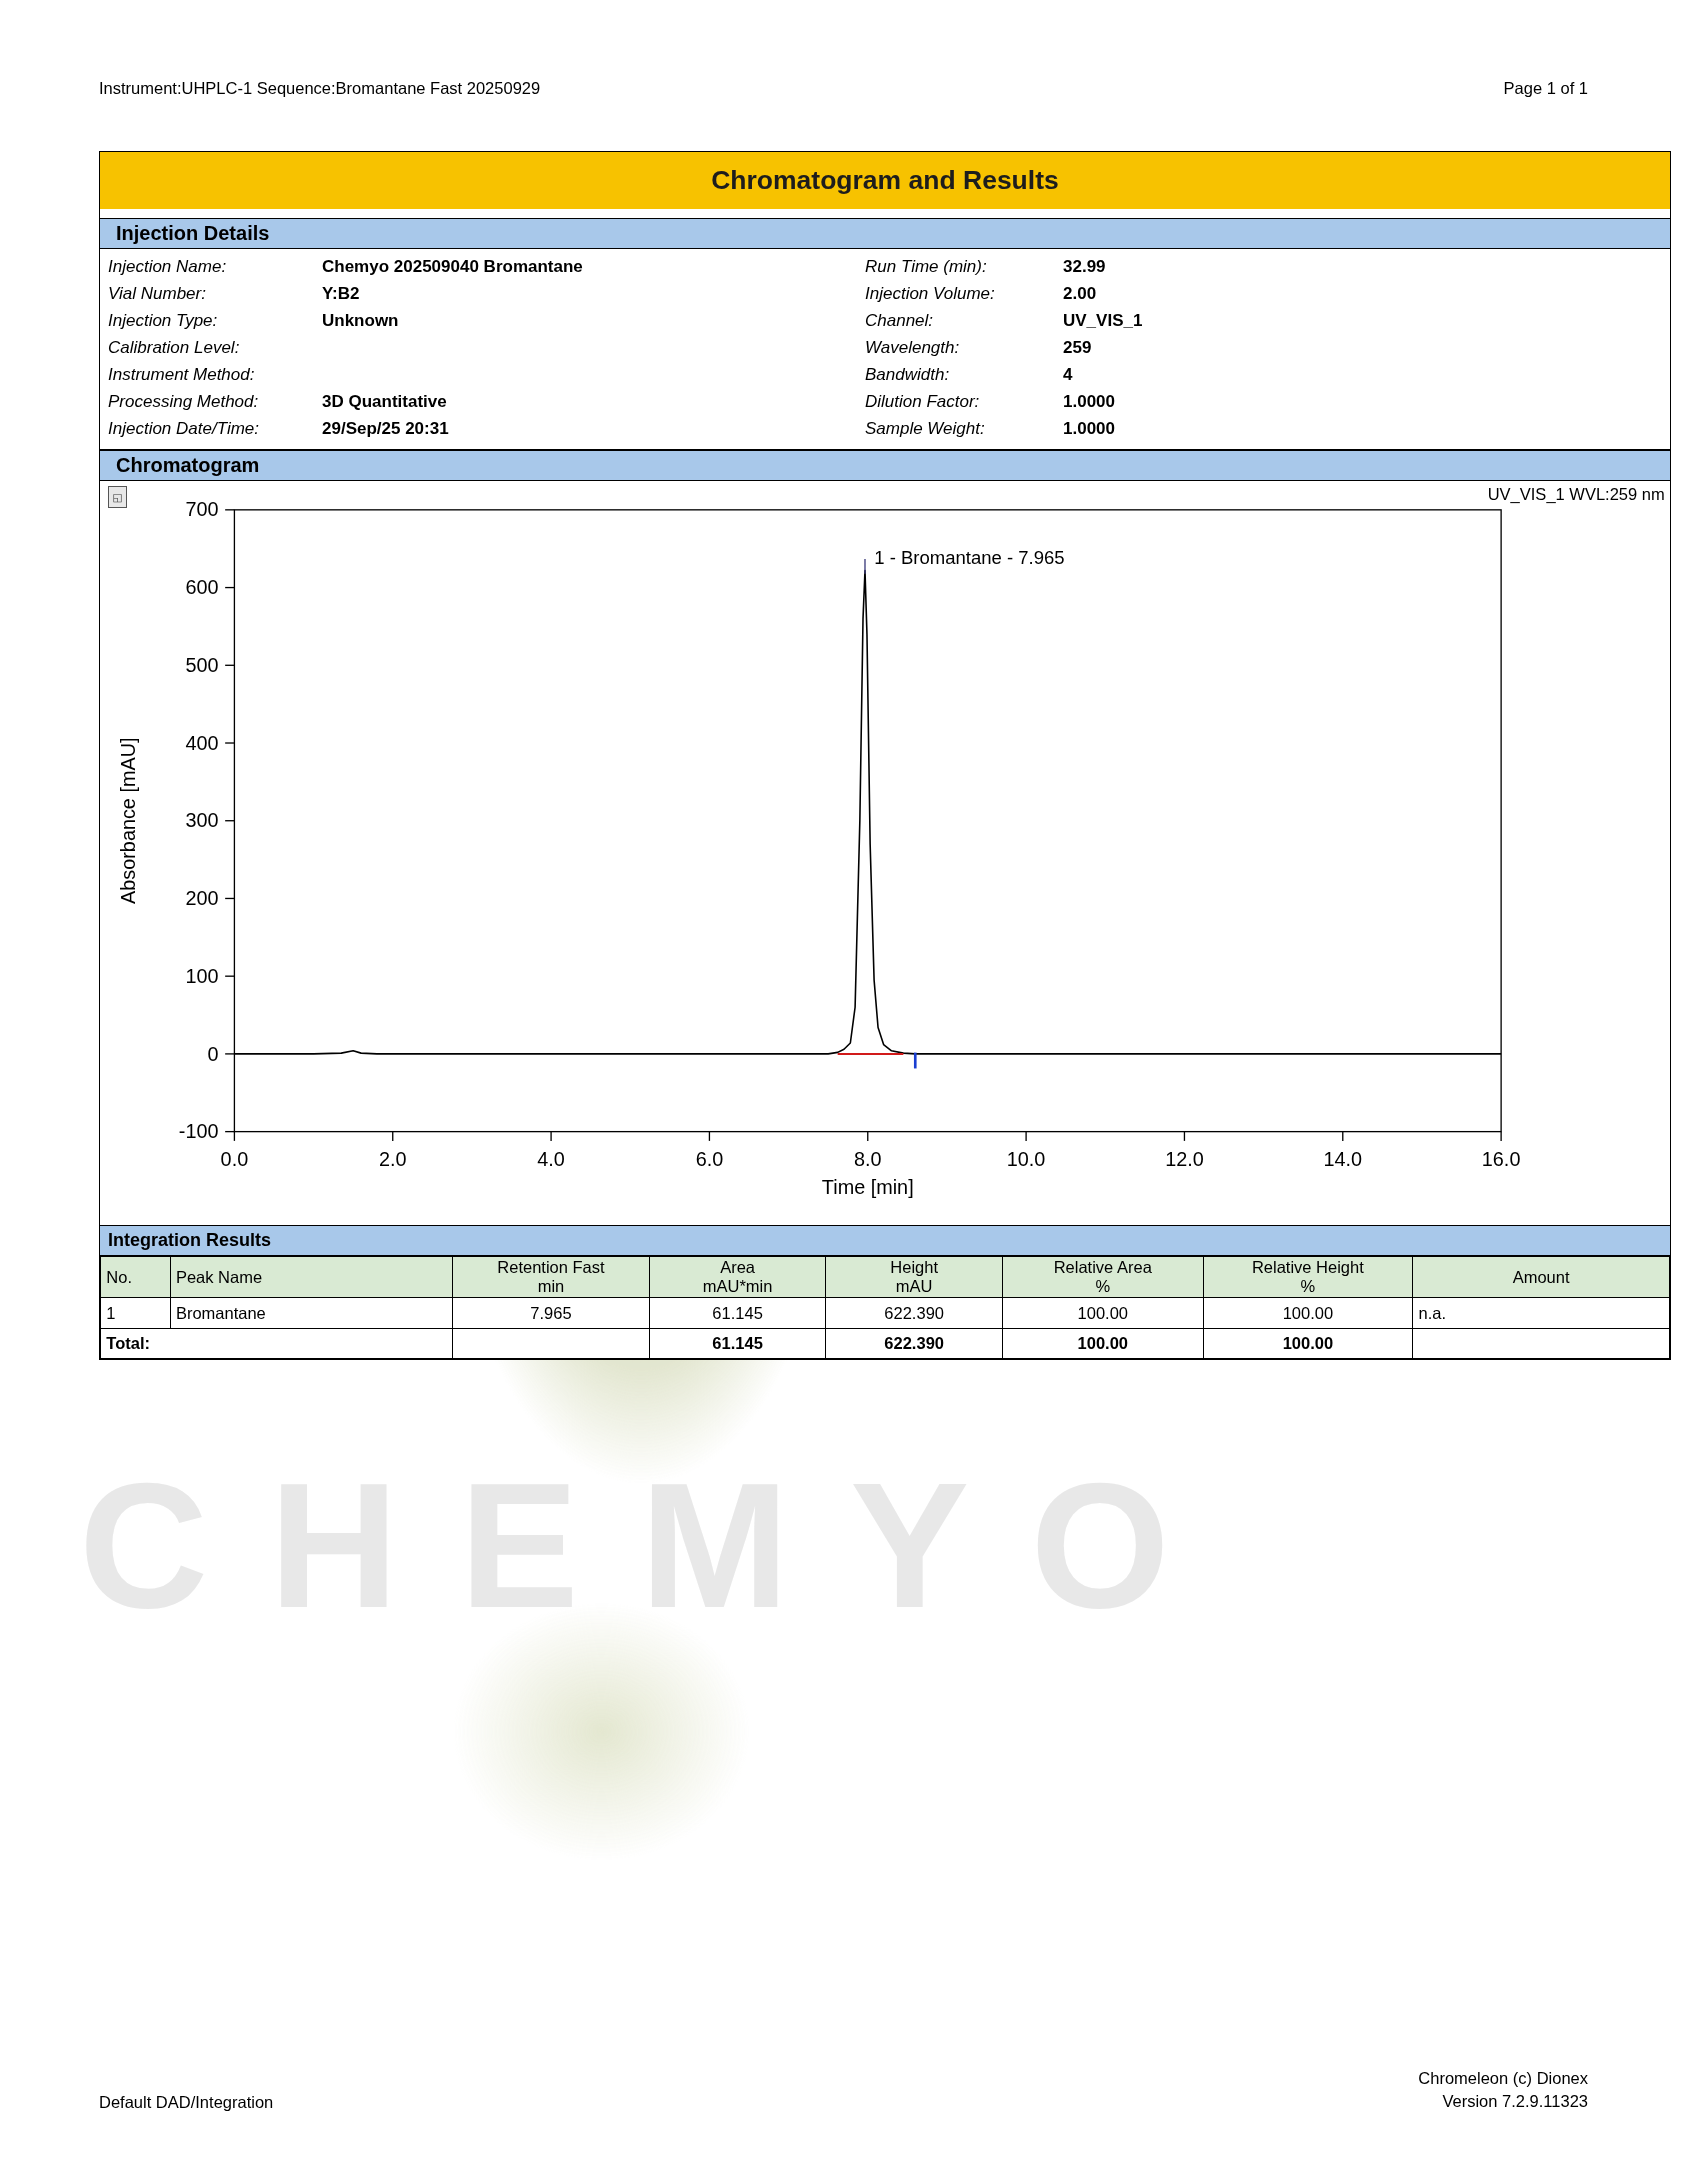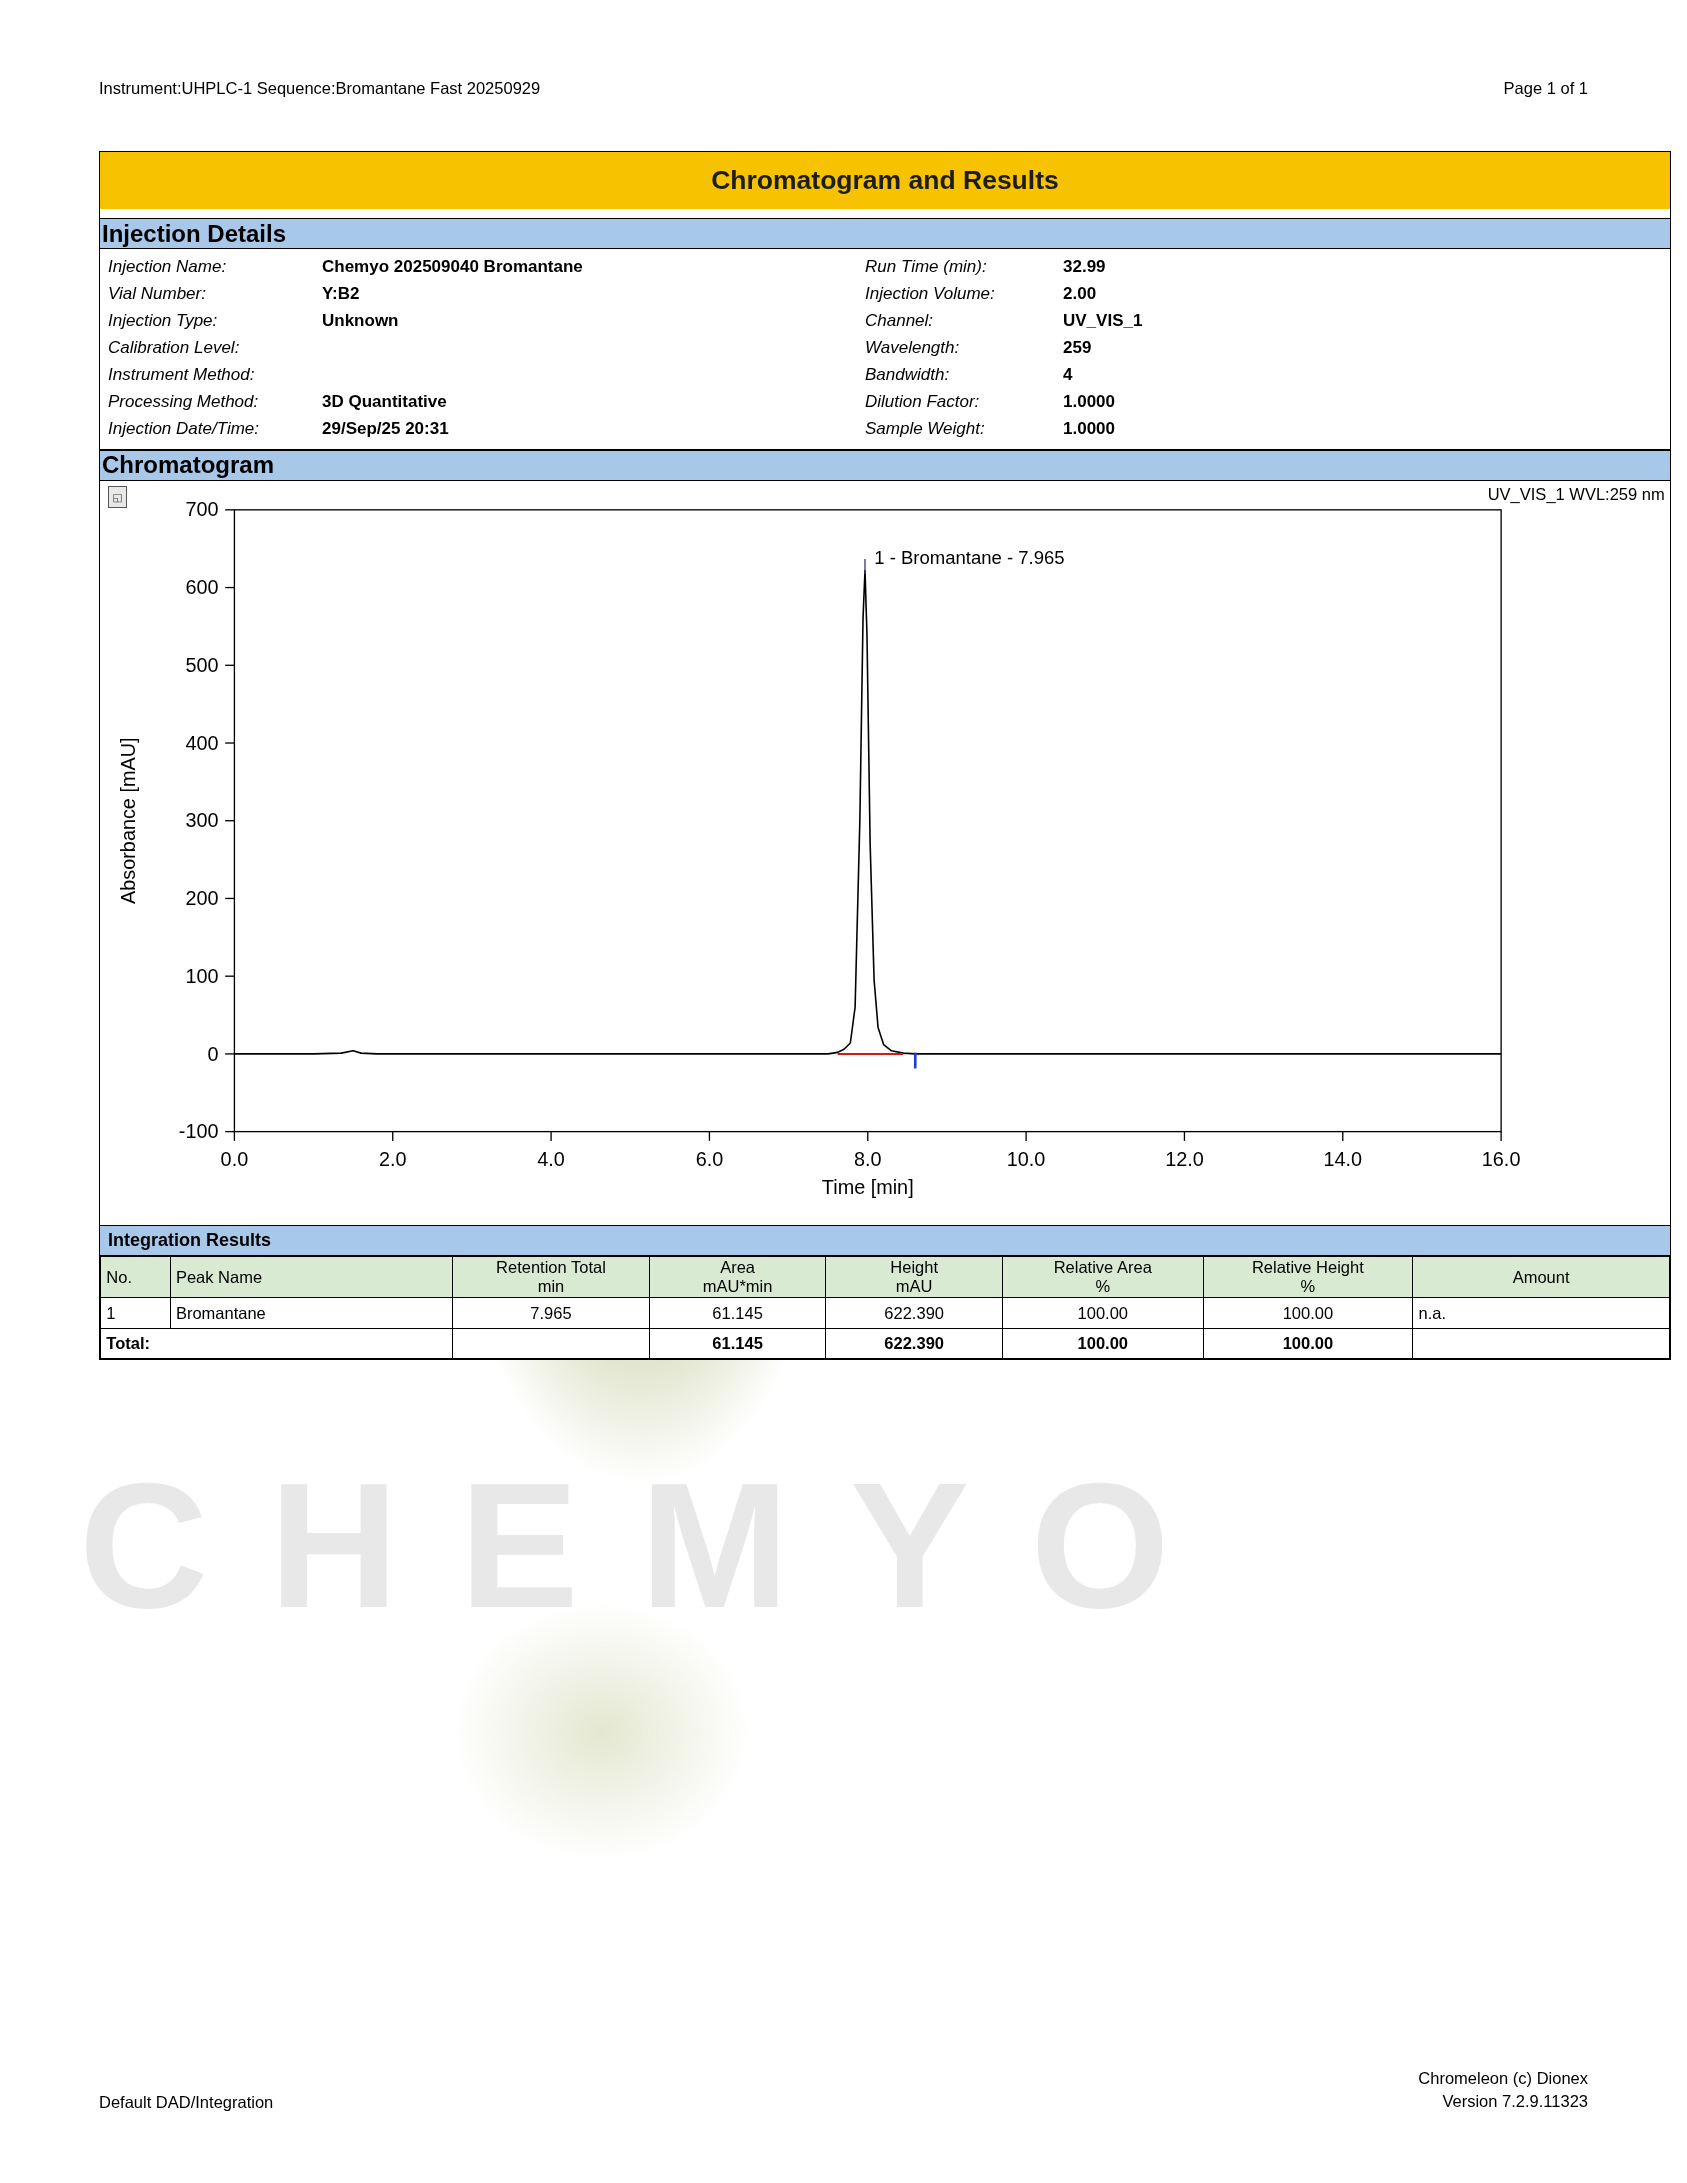--- a/index.html
+++ b/index.html
@@ -121,22 +121,22 @@
     height: 9.3px;
     background: #fff;
   }
 
   .section-head {
     background: #a8c8ea;
     border: 0.7px solid #000;
     height: 29px;
     display: flex;
     align-items: center;
-    padding-left: 2px;
-    font-size: 24px;
+    padding-left: 16px;
+    font-size: 20px;
     font-weight: bold;
   }
 
   .details {
     border: 0.7px solid #000;
     border-top: none;
     background: #fff;
     padding: 4px 0 6.6px 0;
   }
   .det-row {
@@ -396,21 +396,21 @@
           <tr>
             <th class="left" style="width:58px">
               <span>No.</span>
               <span class="sub"></span>
             </th>
             <th class="left" style="width:271px">
               <span>Peak Name</span>
               <span class="sub"></span>
             </th>
             <th style="width:185px">
-              <span>Retention Total</span>
+              <span>Retention Fast</span>
               <span class="sub">min</span>
             </th>
             <th style="width:165px">
               <span>Area</span>
               <span class="sub">mAU*min</span>
             </th>
             <th style="width:165px">
               <span>Height</span>
               <span class="sub">mAU</span>
             </th>

